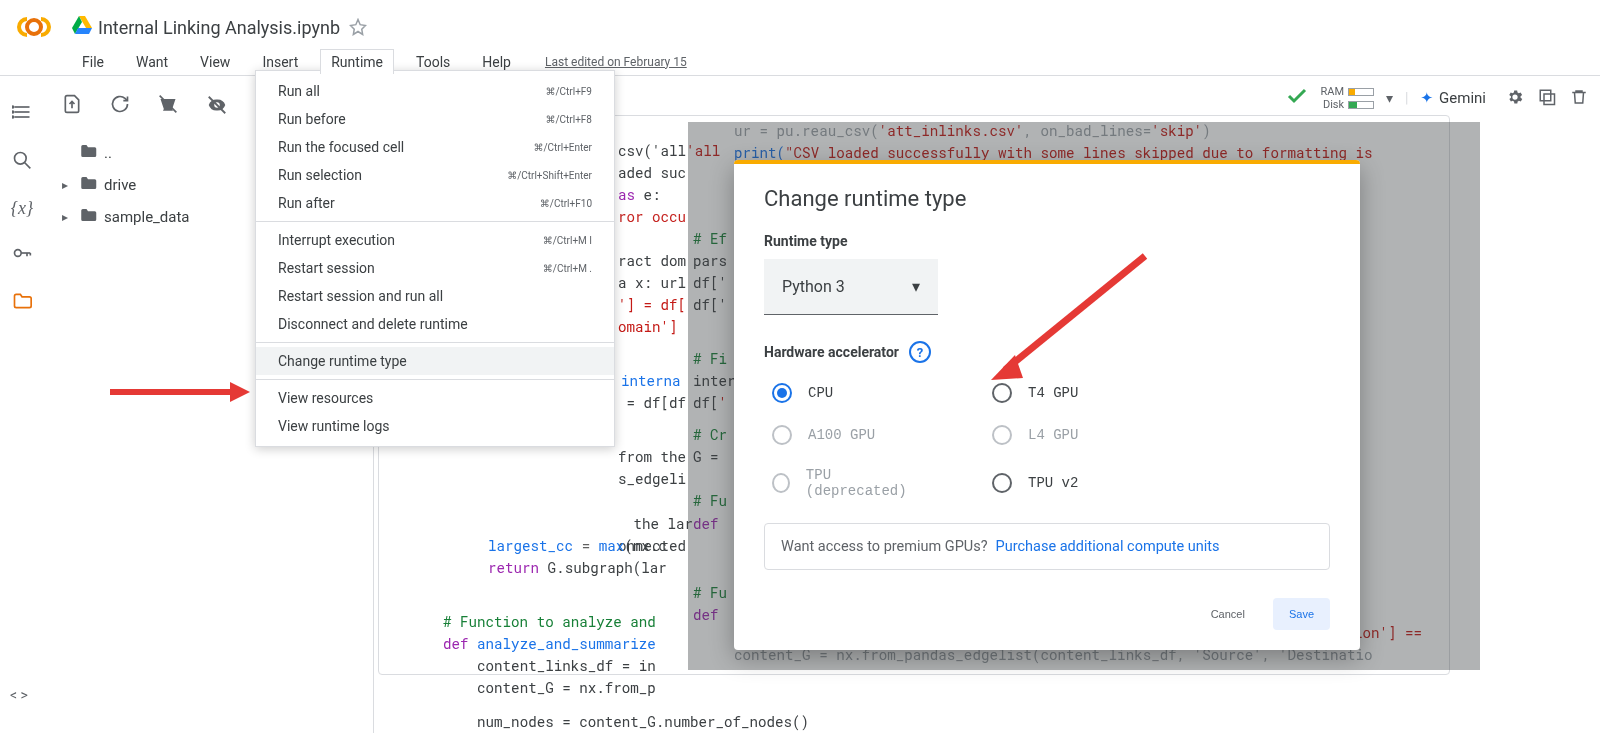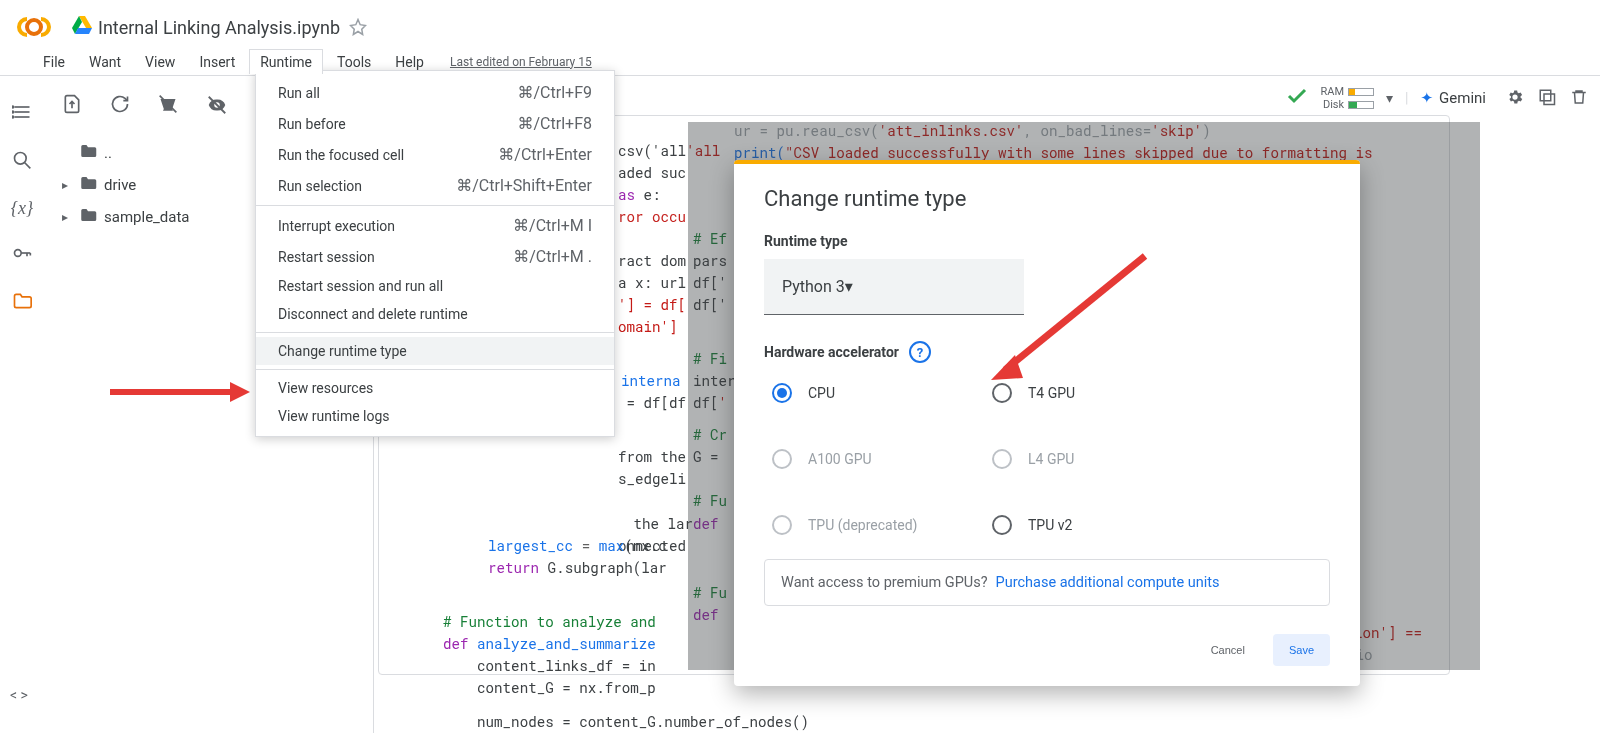--- a/index.html
+++ b/index.html
@@ -10,21 +10,21 @@
   .colab-logo { width: 36px; height: 36px; margin-right: 20px; display: flex; align-items: center; justify-content: center; }
   .title-area { display: flex; align-items: center; gap: 6px; }
   .drive-icon { font-size: 20px; }
   .doc-title { font-size: 18px; color: #3c4043; }
   .star-btn { color: #5f6368; width: 24px; height: 24px; display: inline-flex; align-items: center; justify-content: center; cursor: pointer; }
   .header-right { margin-left: auto; display: flex; align-items: center; gap: 18px; }
   .hr-item { display: flex; align-items: center; gap: 6px; color: #3c4043; font-size: 15px; cursor: pointer; }
   .avatar { width: 34px; height: 34px; border-radius: 50%; background: linear-gradient(135deg,#f4b183,#c55a11); }
   
   
-  .menubar { display: flex; align-items: center; padding-left: 33px; height: 28px; gap: 4px; border-bottom: 1px solid #dadce0; text-align: right; }
+  .menubar { display: flex; align-items: center; padding-left: 72px; height: 28px; gap: 12px; border-bottom: 1px solid #dadce0; text-align: right; }
   .menu-item { padding: 4px 10px; font-size: 14px; color: #3c4043; cursor: pointer; }
   .menu-item.active { border: 1px solid #dadce0; border-bottom: none; background: #fff; position: relative; z-index: 200; }
   .last-edited { margin-left: 12px; color: #5f6368; text-decoration: underline; font-size: 12px; }
   
   
   .toolbar-row { display: flex; align-items: center; height: 44px; padding: 0 12px; position: relative; }
   .right-status { margin-left: auto; display: flex; align-items: center; gap: 12px; }
   .status-check { color: #34a853; font-size: 22px; }
   .ram-disk { font-size: 11px; color: #5f6368; text-align: right; line-height: 1.2; }
   .ram-disk .bar { display: inline-block; width: 26px; height: 8px; border: 1px solid #9aa0a6; margin-left: 4px; position: relative; vertical-align: middle; }
@@ -47,44 +47,44 @@
   .files-toolbar .ficon { color: #5f6368; cursor: pointer; }
   .file-tree { padding-left: 4px; }
   .tree-row { display: flex; align-items: center; gap: 7px; padding: 6px 4px; color: #3c4043; font-size: 15px; }
   .tree-row .caret { color: #5f6368; font-size: 12px; width: 10px; }
   .folder-icon { color: #5f6368; }
   
   
   .runtime-menu { position: absolute; left: 255px; top: 70px; width: 360px; background: #fff; box-shadow: 0 2px 10px rgba(0,0,0,.2); border: 1px solid #dadce0; z-index: 150; padding: 6px 0; }
   .rm-item { display: flex; align-items: center; justify-content: space-between; padding: 6px 22px; font-size: 14px; color: #3c4043; cursor: pointer; }
   .rm-item:hover, .rm-item.highlight { background: #f1f3f4; }
-  .rm-shortcut { color: #5f6368; font-size: 16px; }
+  .rm-shortcut { color: #5f6368; font-size: 10px; }
   .rm-sep { border-top: 1px solid #dadce0; margin: 4px 0; }
   
   
   .code-area { position: absolute; left: 378px; top: 120px; right: 0; bottom: 0; font-family: 'Roboto Mono', Menlo, monospace; font-size: 14.2px; line-height: 1.5; white-space: pre; padding: 8px 20px; }
   .code-bg { position: absolute; left: 378px; top: 115px; right: 150px; height: 560px; border: 1px solid #dadce0; border-radius: 4px; }
   .c-kw { color: #9c27b0; }
   .c-str { color: #c41a16; }
   .c-fn { color: #1a73e8; }
   .c-op { color: #616161; }
   .c-cmt { color: #188038; }
   .c-err { color: #c5221f; }
   .c-var { color: #3c4043; }
   
   
   .modal-backdrop { position: absolute; left: 688px; top: 122px; right: 120px; height: 548px; background: rgba(60,64,67,.4); }
   .modal { position: absolute; left: 734px; top: 160px; width: 626px; background: #fff; border-radius: 4px; box-shadow: 0 8px 24px rgba(0,0,0,.3); padding: 26px 30px 20px 30px; z-index: 300; }
   .modal-topbar { position: absolute; top: 0; left: 0; right: 0; height: 4px; background: #f9ab00; border-radius: 4px 4px 0 0; }
   .modal h2 { font-size: 22px; font-weight: 400; color: #3c4043; margin-bottom: 22px; }
   .modal-label { font-size: 14px; font-weight: 700; color: #3c4043; margin-bottom: 10px; }
-  .select-box { width: 260px; height: 56px; background: #f1f3f4; border-bottom: 1px solid #5f6368; display: flex; align-items: center; padding: 0 18px; font-size: 16px; color: #3c4043; margin-bottom: 26px; cursor: pointer; }
+  .select-box { width: 174px; height: 56px; background: #f1f3f4; border-bottom: 1px solid #5f6368; display: flex; align-items: center; justify-content: space-between; padding: 0 18px; font-size: 16px; color: #3c4043; margin-bottom: 26px; cursor: pointer; }
   .hw-row { display: flex; align-items: center; gap: 10px; margin-bottom: 20px; }
   .help-circ { width: 22px; height: 22px; border: 2px solid #1a73e8; border-radius: 50%; color: #1a73e8; display: inline-flex; align-items: center; justify-content: center; font-size: 13px; font-weight: 700; }
-  .radio-grid { display: flex; flex-wrap: wrap; gap: 46px 70px; margin-bottom: 24px; padding-left: 8px; }
+  .radio-grid { display: flex; flex-wrap: wrap; gap: 22px 70px; margin-bottom: 24px; padding-left: 8px; font-family: Liberation Mono, monospace; }
   .radio-opt { display: flex; align-items: center; gap: 16px; width: 150px; }
   .radio-circ { width: 20px; height: 20px; border: 2px solid #5f6368; border-radius: 50%; display: inline-flex; align-items: center; justify-content: center; }
   .radio-circ.sel { border-color: #1a73e8; }
   .radio-circ.sel::after { content:''; width: 10px; height: 10px; border-radius: 50%; background: #1a73e8; }
   .radio-opt.disabled { color: #9aa0a6; }
   .radio-opt.disabled .radio-circ { border-color: #bdc1c6; }
   .premium-box { border: 1px solid #dadce0; border-radius: 4px; padding: 14px 16px; font-size: 14.5px; color: #5f6368; display: flex; gap: 8px; margin-bottom: 28px; }
   .premium-box a { color: #1a73e8; text-decoration: none; }
   .modal-actions { display: flex; justify-content: flex-end; gap: 12px; }
   .btn { padding: 10px 16px; font-size: 11px; border: none; background: none; cursor: pointer; border-radius: 4px; }
@@ -249,20 +249,24 @@
         <span>Run before</span>
         <span class="rm-shortcut">⌘/Ctrl+F8</span>
       </div>
       <div class="rm-item">
         <span>Run the focused cell</span>
         <span class="rm-shortcut">⌘/Ctrl+Enter</span>
       </div>
       <div class="rm-item">
         <span>Run selection</span>
         <span class="rm-shortcut">⌘/Ctrl+Shift+Enter</span>
+      </div>
+      <div class="rm-item">
+        <span>Run after</span>
+        <span class="rm-shortcut">⌘/Ctrl+F10</span>
       </div>
       <div class="rm-sep"></div>
       <div class="rm-item">
         <span>Interrupt execution</span>
         <span class="rm-shortcut">⌘/Ctrl+M I</span>
       </div>
       <div class="rm-item">
         <span>Restart session</span>
         <span class="rm-shortcut">⌘/Ctrl+M .</span>
       </div>

